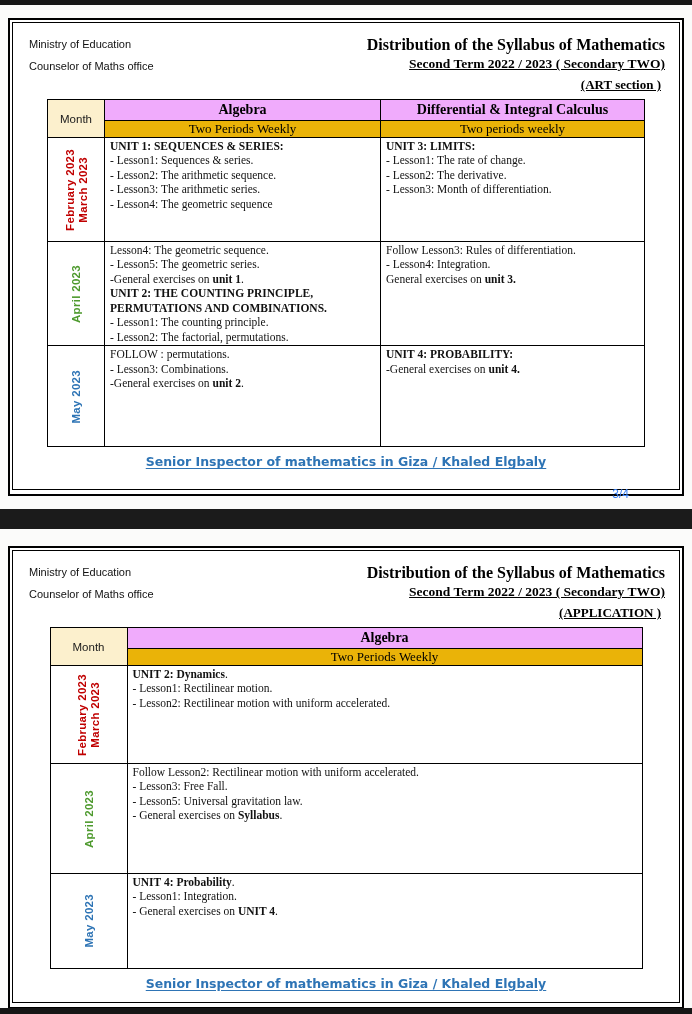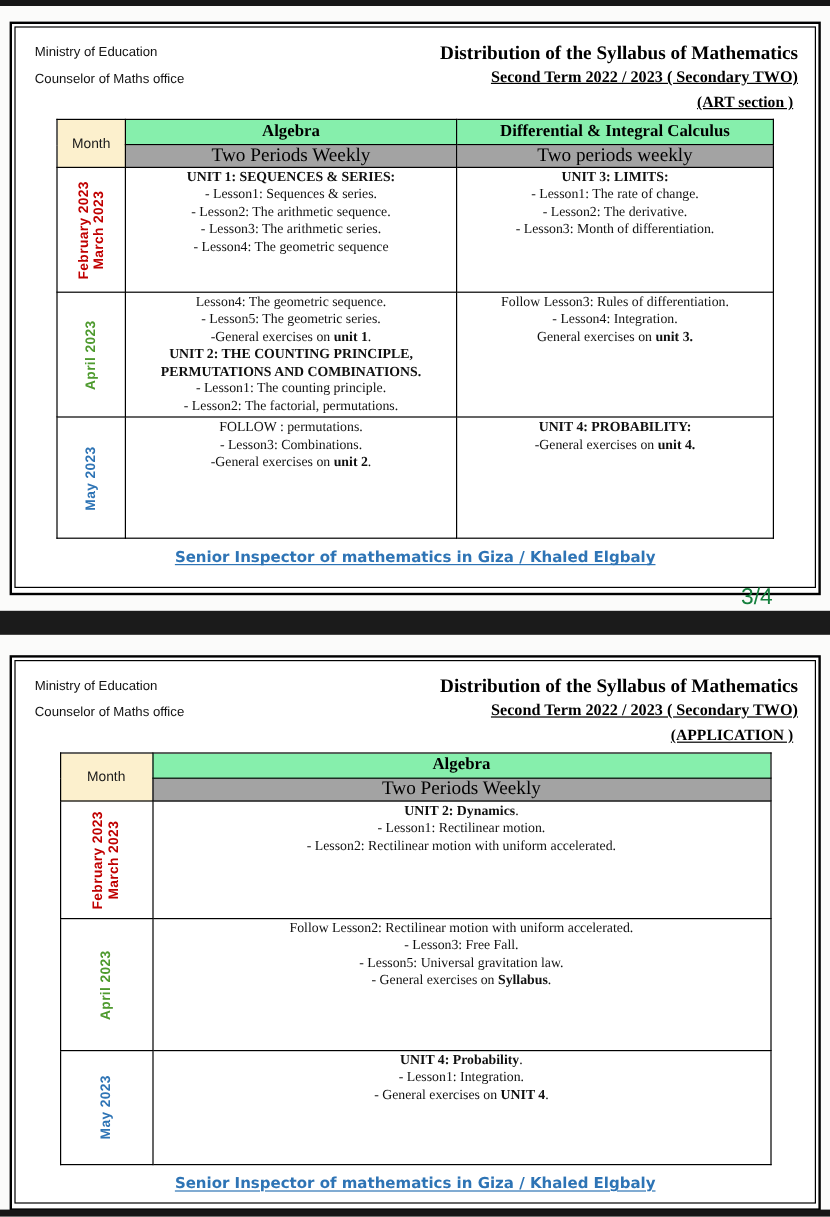--- a/index.html
+++ b/index.html
@@ -8,22 +8,22 @@
     background: #fbfbfa;
     font-family: "Liberation Sans", sans-serif;
     position: relative;
     overflow: hidden;
   }
   .top-bar { height: 5px; background: #161616; }
   .bottom-bar { position: absolute; left: 0; bottom: 0; width: 100%; height: 6px; background: #161616; }
   .page-divider { height: 20px; background: #1b1b1b; }
   .page-gap { height: 13px; position: relative; }
   .page-num {
-    position: absolute; right: 48px; top: -9px;
-    font-size: 19px; color: #15803d; font-family: "Liberation Sans", sans-serif;
+    position: absolute; right: 63px; top: -9px;
+    font-size: 12px; color: #3b82f6; font-family: "Liberation Sans", sans-serif;
   }
   .page-outer {
     margin: 13px 8px 0 8px;
     border: 2px solid #000;
     background: #fff;
   }
   .page2-outer { margin-top: 17px; }
   .page-inner {
     border: 1px solid #000000;
     margin: 2px;
@@ -54,27 +54,27 @@
   }
 
   table.syllabus-table {
     border-collapse: collapse;
     margin: 0 auto;
     table-layout: fixed;
     border: 1.5px solid #000;
   }
   table.syllabus-table th, table.syllabus-table td { border: 1px solid #000; }
   th.subject-hdr {
-    background: #86efac;
+    background: #f0abfc;
     font-family: "Liberation Serif", serif; font-weight: bold; font-size: 14px;
     height: 21px; text-align: center;
   }
   th.schedule-hdr {
-    background: #a3a3a3;
-    font-family: "Liberation Serif", serif; font-weight: normal; font-size: 16px;
+    background: #eab308;
+    font-family: "Liberation Serif", serif; font-weight: normal; font-size: 13px;
     height: 14px; text-align: center;
   }
   th.month-hdr {
     background: #fcf0cd;
     font-weight: normal; font-size: 11.5px; color: #1a1a1a;
     text-align: center; vertical-align: middle;
   }
   td.month-cell { background: #fff; text-align: center; vertical-align: middle; }
   .vwrap { display: flex; justify-content: center; align-items: center; gap: 1px; }
   .vtext {
@@ -87,21 +87,21 @@
     white-space: nowrap;
   }
   td.content-cell {
     vertical-align: top;
     padding: 1px 5px 1px 5px;
     font-family: "Liberation Serif", serif;
     font-size: 11.5px;
     line-height: 1.26;
     color: #111;
   }
-  .line { white-space: nowrap; text-align: center; }
+  .line { white-space: nowrap; }
   .seg-b { font-weight: bold; }
 
   
   .t1 tr.r0 { height: 104px; }
   .t1 tr.r1 { height: 104px; }
   .t1 tr.r2 { height: 101px; }
   .t2 tr.r0 { height: 98px; }
   .t2 tr.r1 { height: 110px; }
   .t2 tr.r2 { height: 95px; }
 

